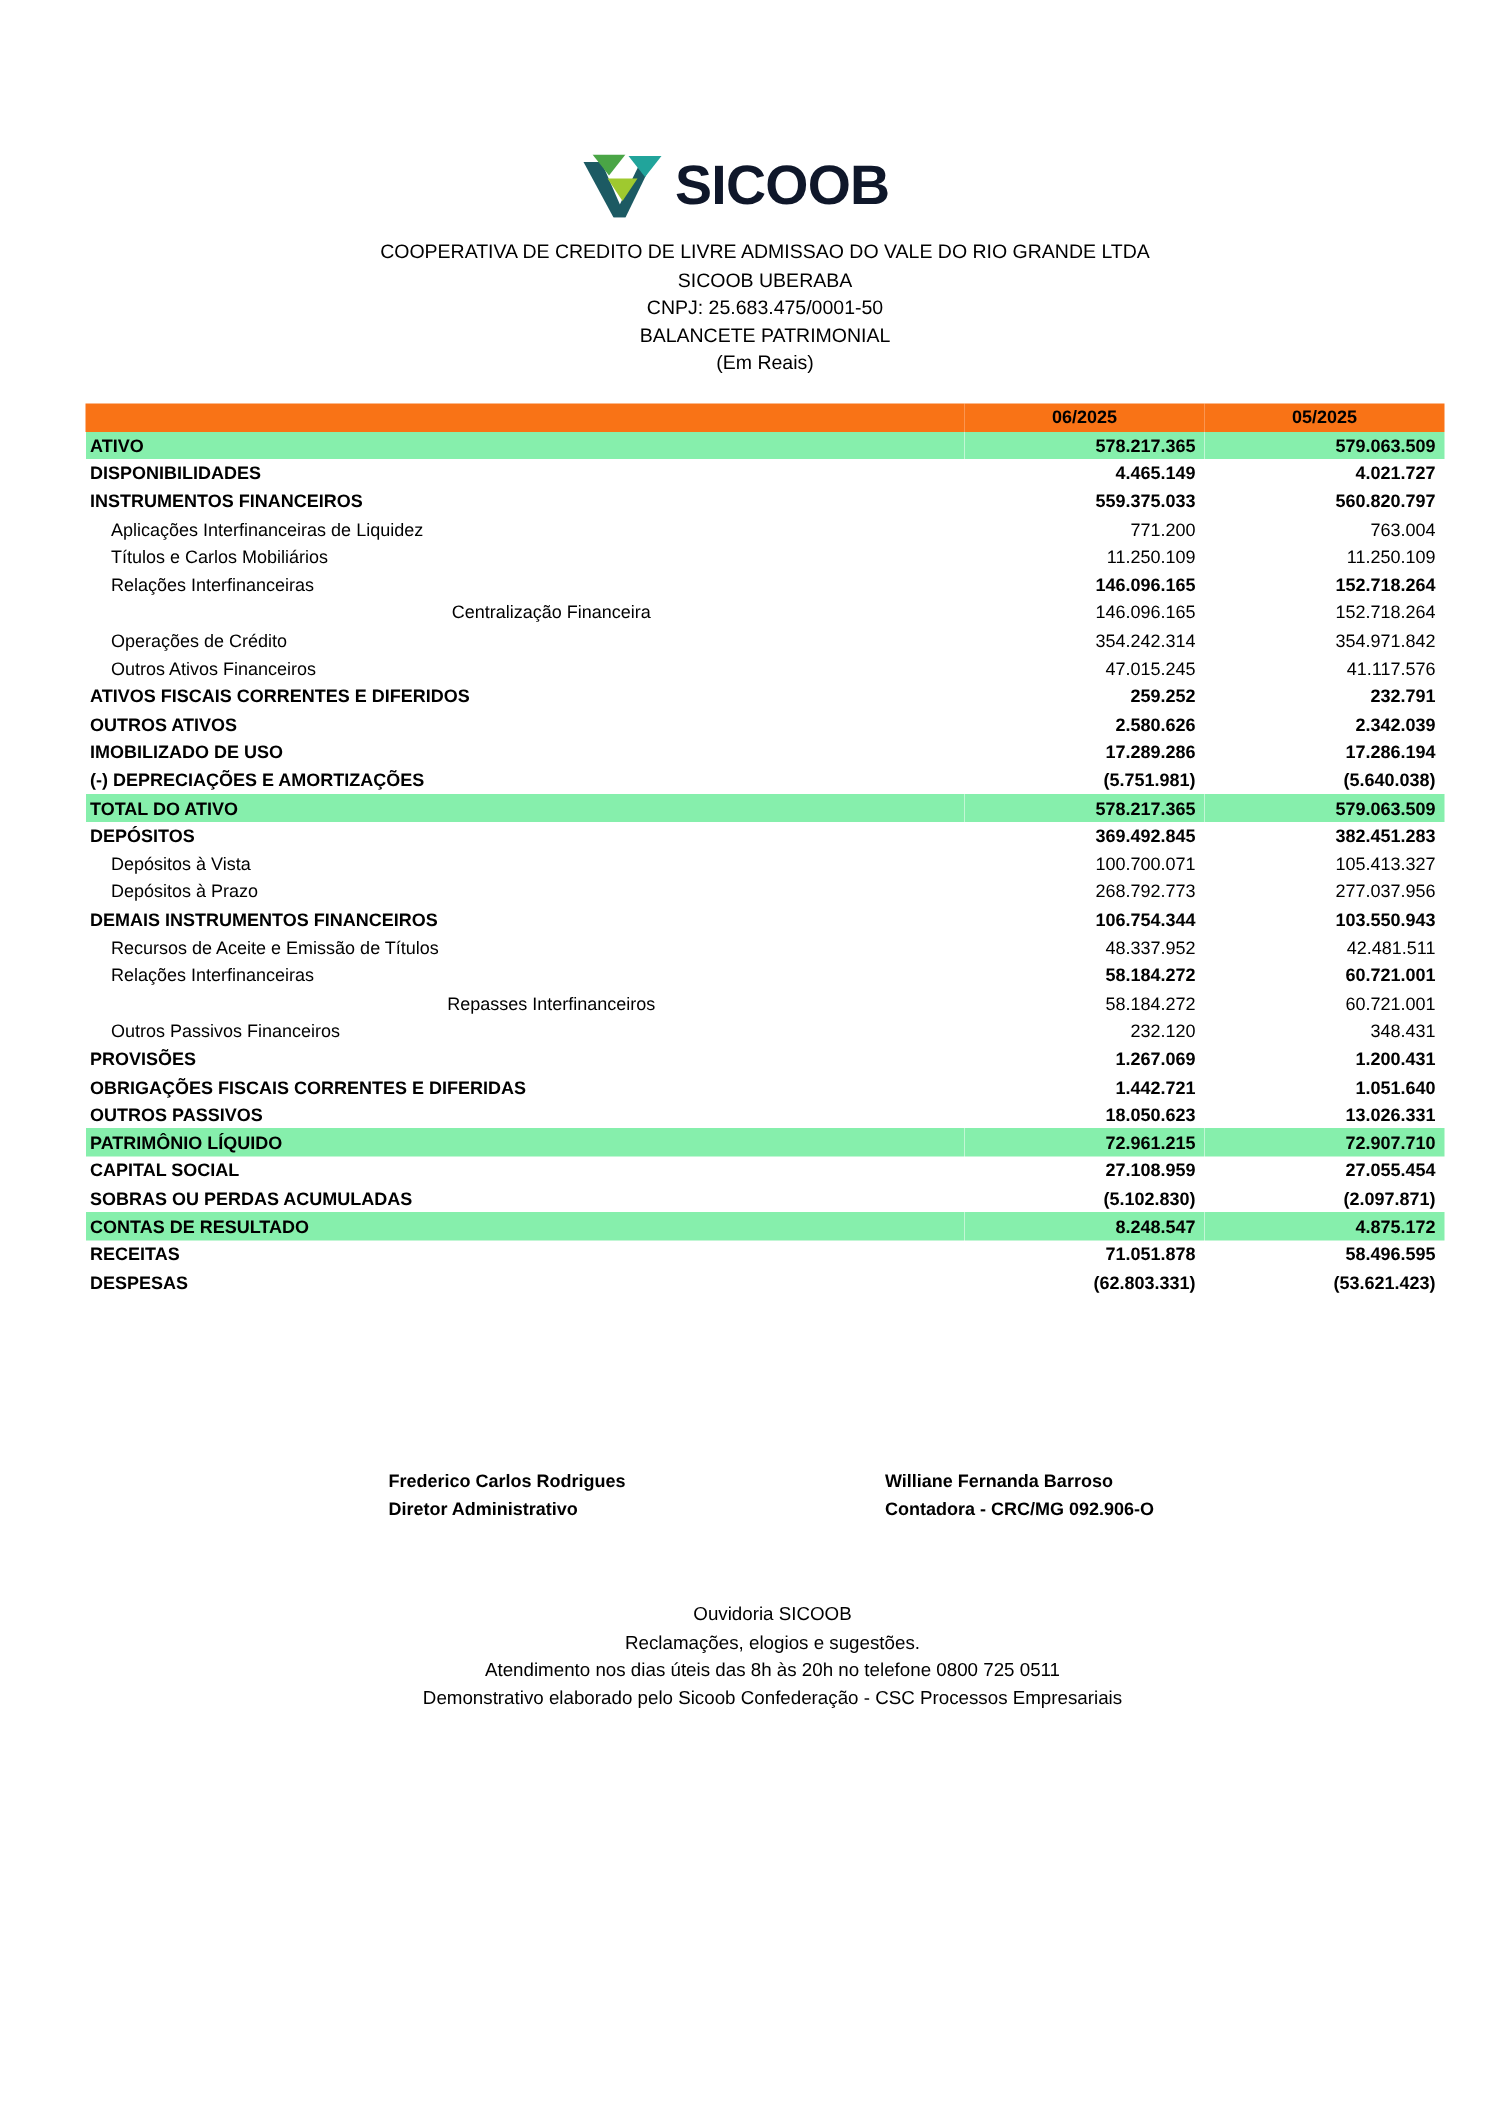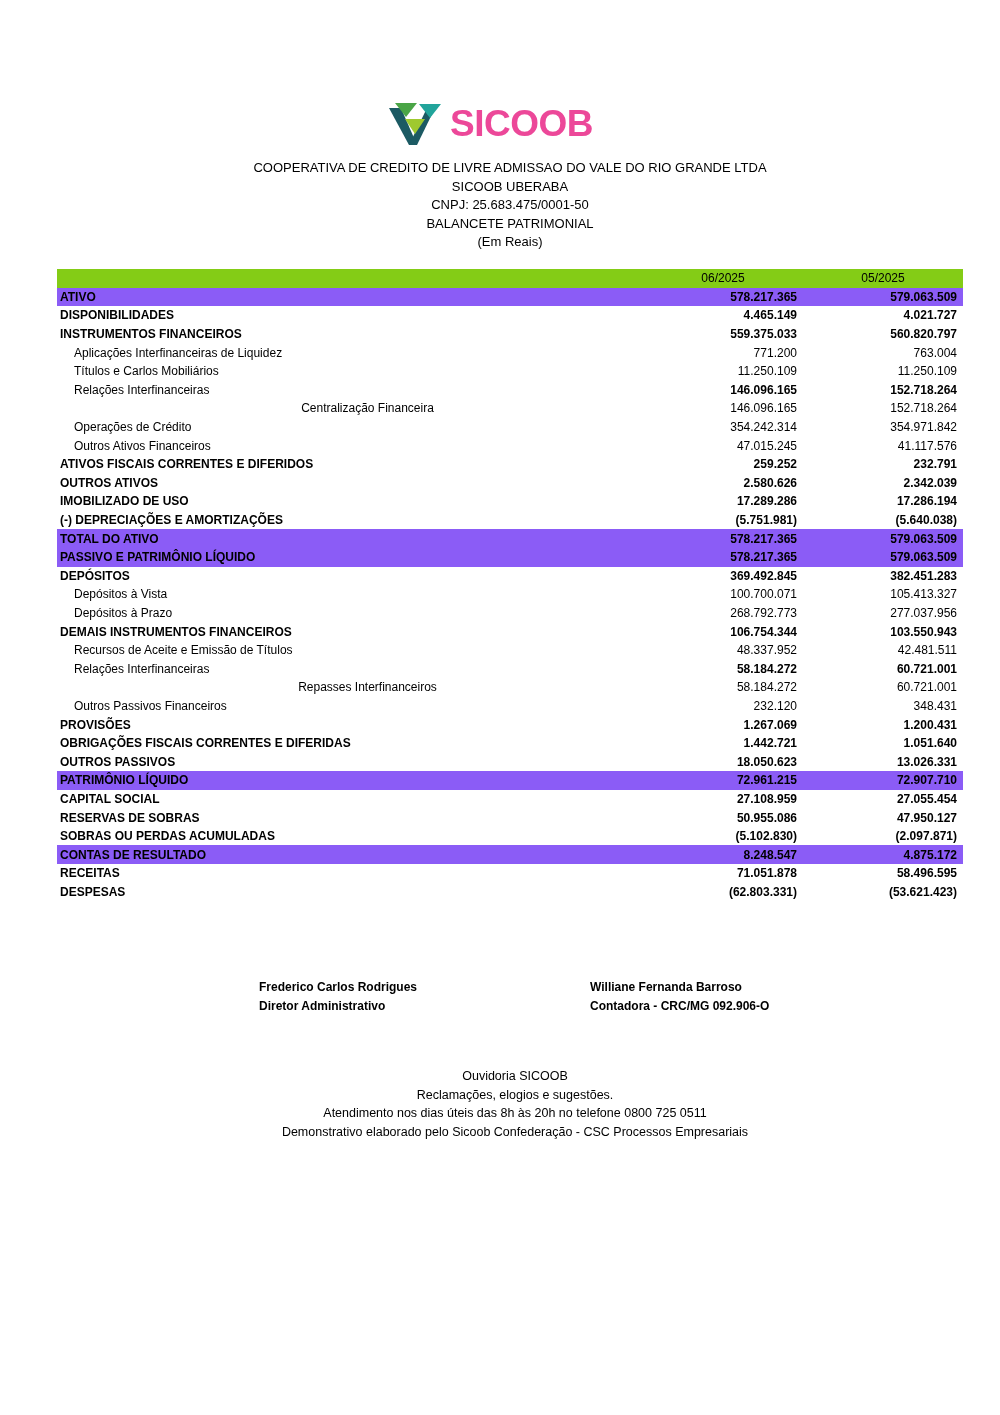--- a/index.html
+++ b/index.html
@@ -15,28 +15,28 @@
   .wordmark{font-size:37px;font-weight:800;letter-spacing:-0.5px;line-height:42px;}
   
   .head{position:absolute;top:159px;left:20px;width:980px;text-align:center;
         font-weight:400;font-size:13px;line-height:18.5px;}
   
   table.bal{position:absolute;top:269px;left:57px;width:906px;
             border-collapse:collapse;table-layout:fixed;font-size:12px;}
   table.bal col.c-lbl{width:586px;}
   table.bal col.c-val{width:160px;}
   table.bal tr{height:18.6px;}
-  table.bal th{font-weight:400;text-align:center;padding:0;background:#84cc16;}
+  table.bal th{font-weight:700;text-align:center;padding:0;background:#f97316;}
   table.bal td{padding:0;vertical-align:middle;white-space:nowrap;overflow:hidden;}
   table.bal td.lbl{text-align:left;padding-left:3px;}
   table.bal td.ind1{padding-left:17px;margin-top:48px;}
   table.bal td.ind2{padding-left:35px;text-align:center;}
   table.bal td.val{text-align:right;padding-right:6px;}
   table.bal .b{font-weight:700;}
-  table.bal tr.shaded td{background:#8b5cf6;margin-left:36px;}
+  table.bal tr.shaded td{background:#86efac;margin-left:36px;}
   
   .sig{position:absolute;top:978px;font-weight:700;font-size:12px;line-height:19px;}
   .sig.left{left:259px;}
   .sig.right{left:590px;}
   
   .foot{position:absolute;top:1067px;left:30px;width:970px;text-align:center;
         font-size:12.5px;line-height:18.5px;font-weight:400;}
 </style>
 </head>
 <body>
@@ -44,21 +44,21 @@
 <div class="logo">
   <span>
     <svg width="56" height="42" viewBox="0 0 56 42">
       <polygon points="1,5 13,5 29,42 21,42" fill="#1c5a63"></polygon>
       <polygon points="21,42 29,42 47,5 39,5" fill="#1c5a63"></polygon>
       <polygon points="7,0 29,0 18,14" fill="#4aa546"></polygon>
       <polygon points="31,1 53,1 42,15" fill="#21a49b"></polygon>
       <polygon points="17,16 37,16 27,31" fill="#9fc92f"></polygon>
     </svg>
   </span>
-  <span class="wordmark" style="color: #ec4899;">SICOOB</span>
+  <span class="wordmark" style="color: #0f172a;">SICOOB</span>
 </div>
 
 <div class="head">
   <div>COOPERATIVA DE CREDITO DE LIVRE ADMISSAO DO VALE DO RIO GRANDE LTDA</div>
   <div>SICOOB UBERABA</div>
   <div>CNPJ: 25.683.475/0001-50</div>
   <div>BALANCETE PATRIMONIAL</div>
   <div>(Em Reais)</div>
 </div>
 
@@ -139,25 +139,20 @@
       <tr>
         <td class="lbl b">(-) DEPRECIAÇÕES E AMORTIZAÇÕES</td>
         <td class="val b">(5.751.981)</td>
         <td class="val b">(5.640.038)</td>
       </tr>
       <tr class="shaded">
         <td class="lbl b">TOTAL DO ATIVO</td>
         <td class="val b">578.217.365</td>
         <td class="val b">579.063.509</td>
       </tr>
-      <tr class="shaded">
-        <td class="lbl b">PASSIVO E PATRIMÔNIO LÍQUIDO</td>
-        <td class="val b">578.217.365</td>
-        <td class="val b">579.063.509</td>
-      </tr>
       <tr>
         <td class="lbl b">DEPÓSITOS</td>
         <td class="val b">369.492.845</td>
         <td class="val b">382.451.283</td>
       </tr>
       <tr>
         <td class="lbl ind1">Depósitos à Vista</td>
         <td class="val">100.700.071</td>
         <td class="val">105.413.327</td>
       </tr>
@@ -208,25 +203,20 @@
       </tr>
       <tr class="shaded">
         <td class="lbl b">PATRIMÔNIO LÍQUIDO</td>
         <td class="val b">72.961.215</td>
         <td class="val b">72.907.710</td>
       </tr>
       <tr>
         <td class="lbl b">CAPITAL SOCIAL</td>
         <td class="val b">27.108.959</td>
         <td class="val b">27.055.454</td>
-      </tr>
-      <tr>
-        <td class="lbl b">RESERVAS DE SOBRAS</td>
-        <td class="val b">50.955.086</td>
-        <td class="val b">47.950.127</td>
       </tr>
       <tr>
         <td class="lbl b">SOBRAS OU PERDAS ACUMULADAS</td>
         <td class="val b">(5.102.830)</td>
         <td class="val b">(2.097.871)</td>
       </tr>
       <tr class="shaded">
         <td class="lbl b">CONTAS DE RESULTADO</td>
         <td class="val b">8.248.547</td>
         <td class="val b">4.875.172</td>

